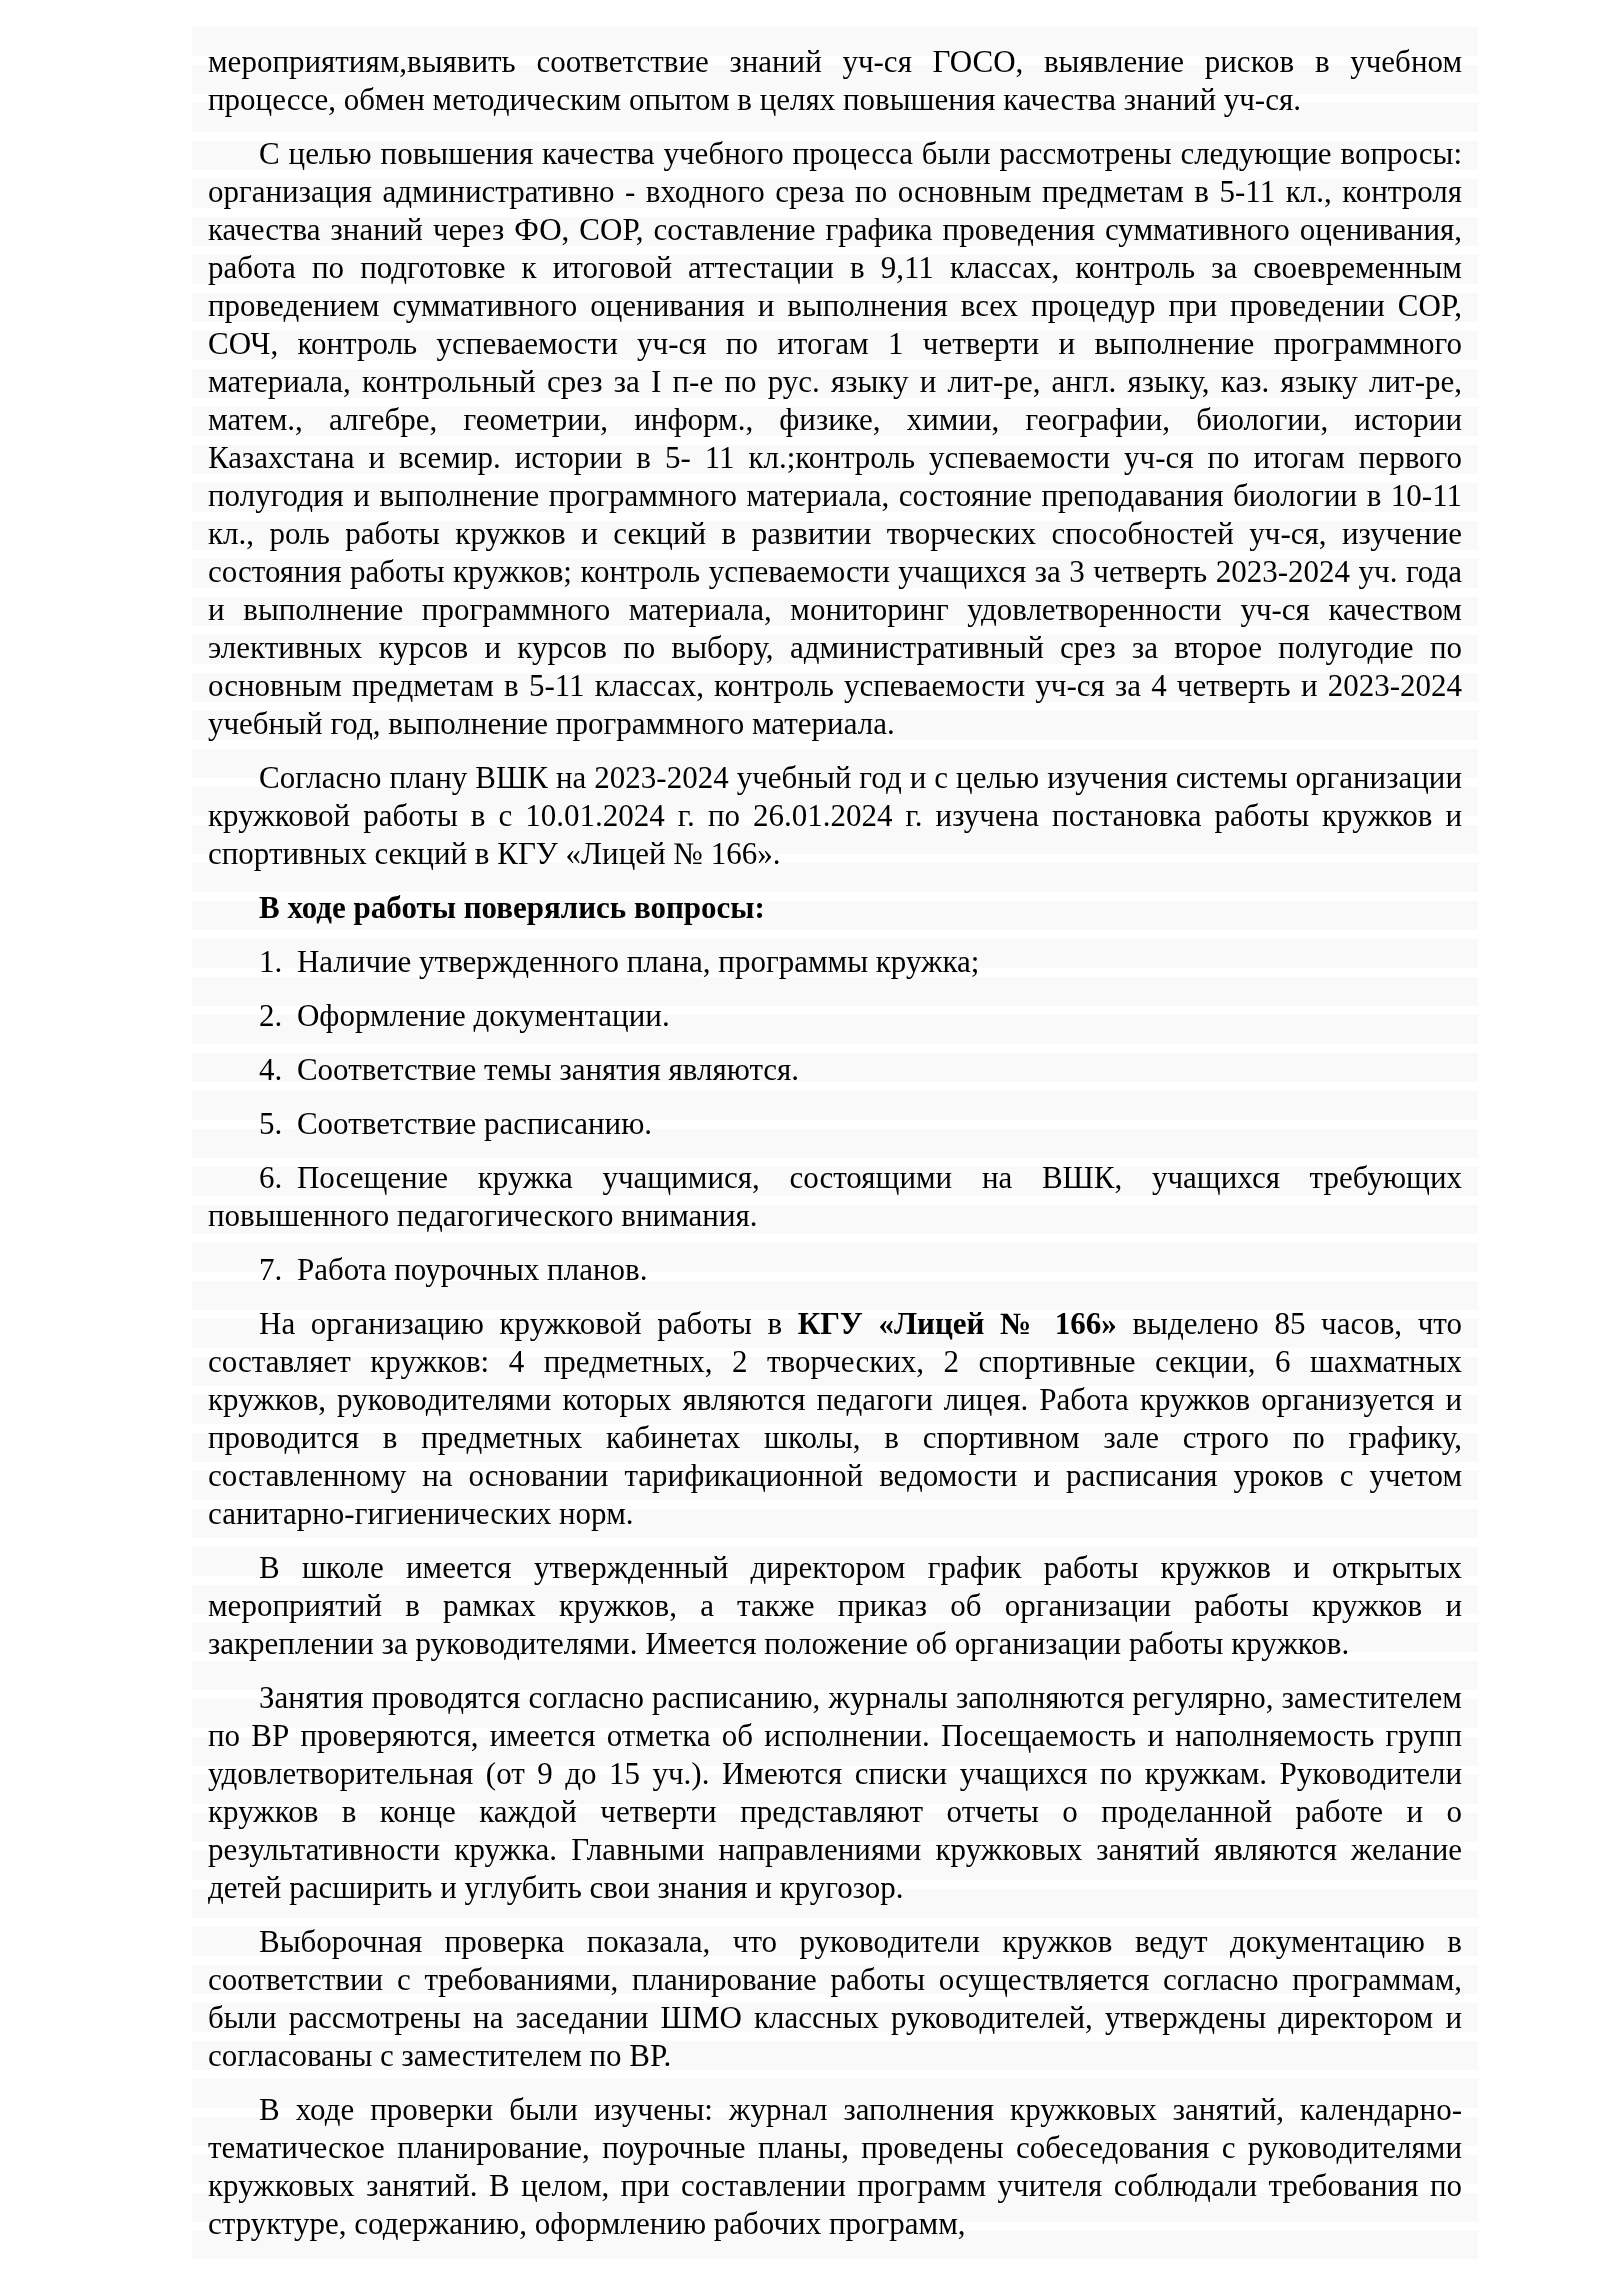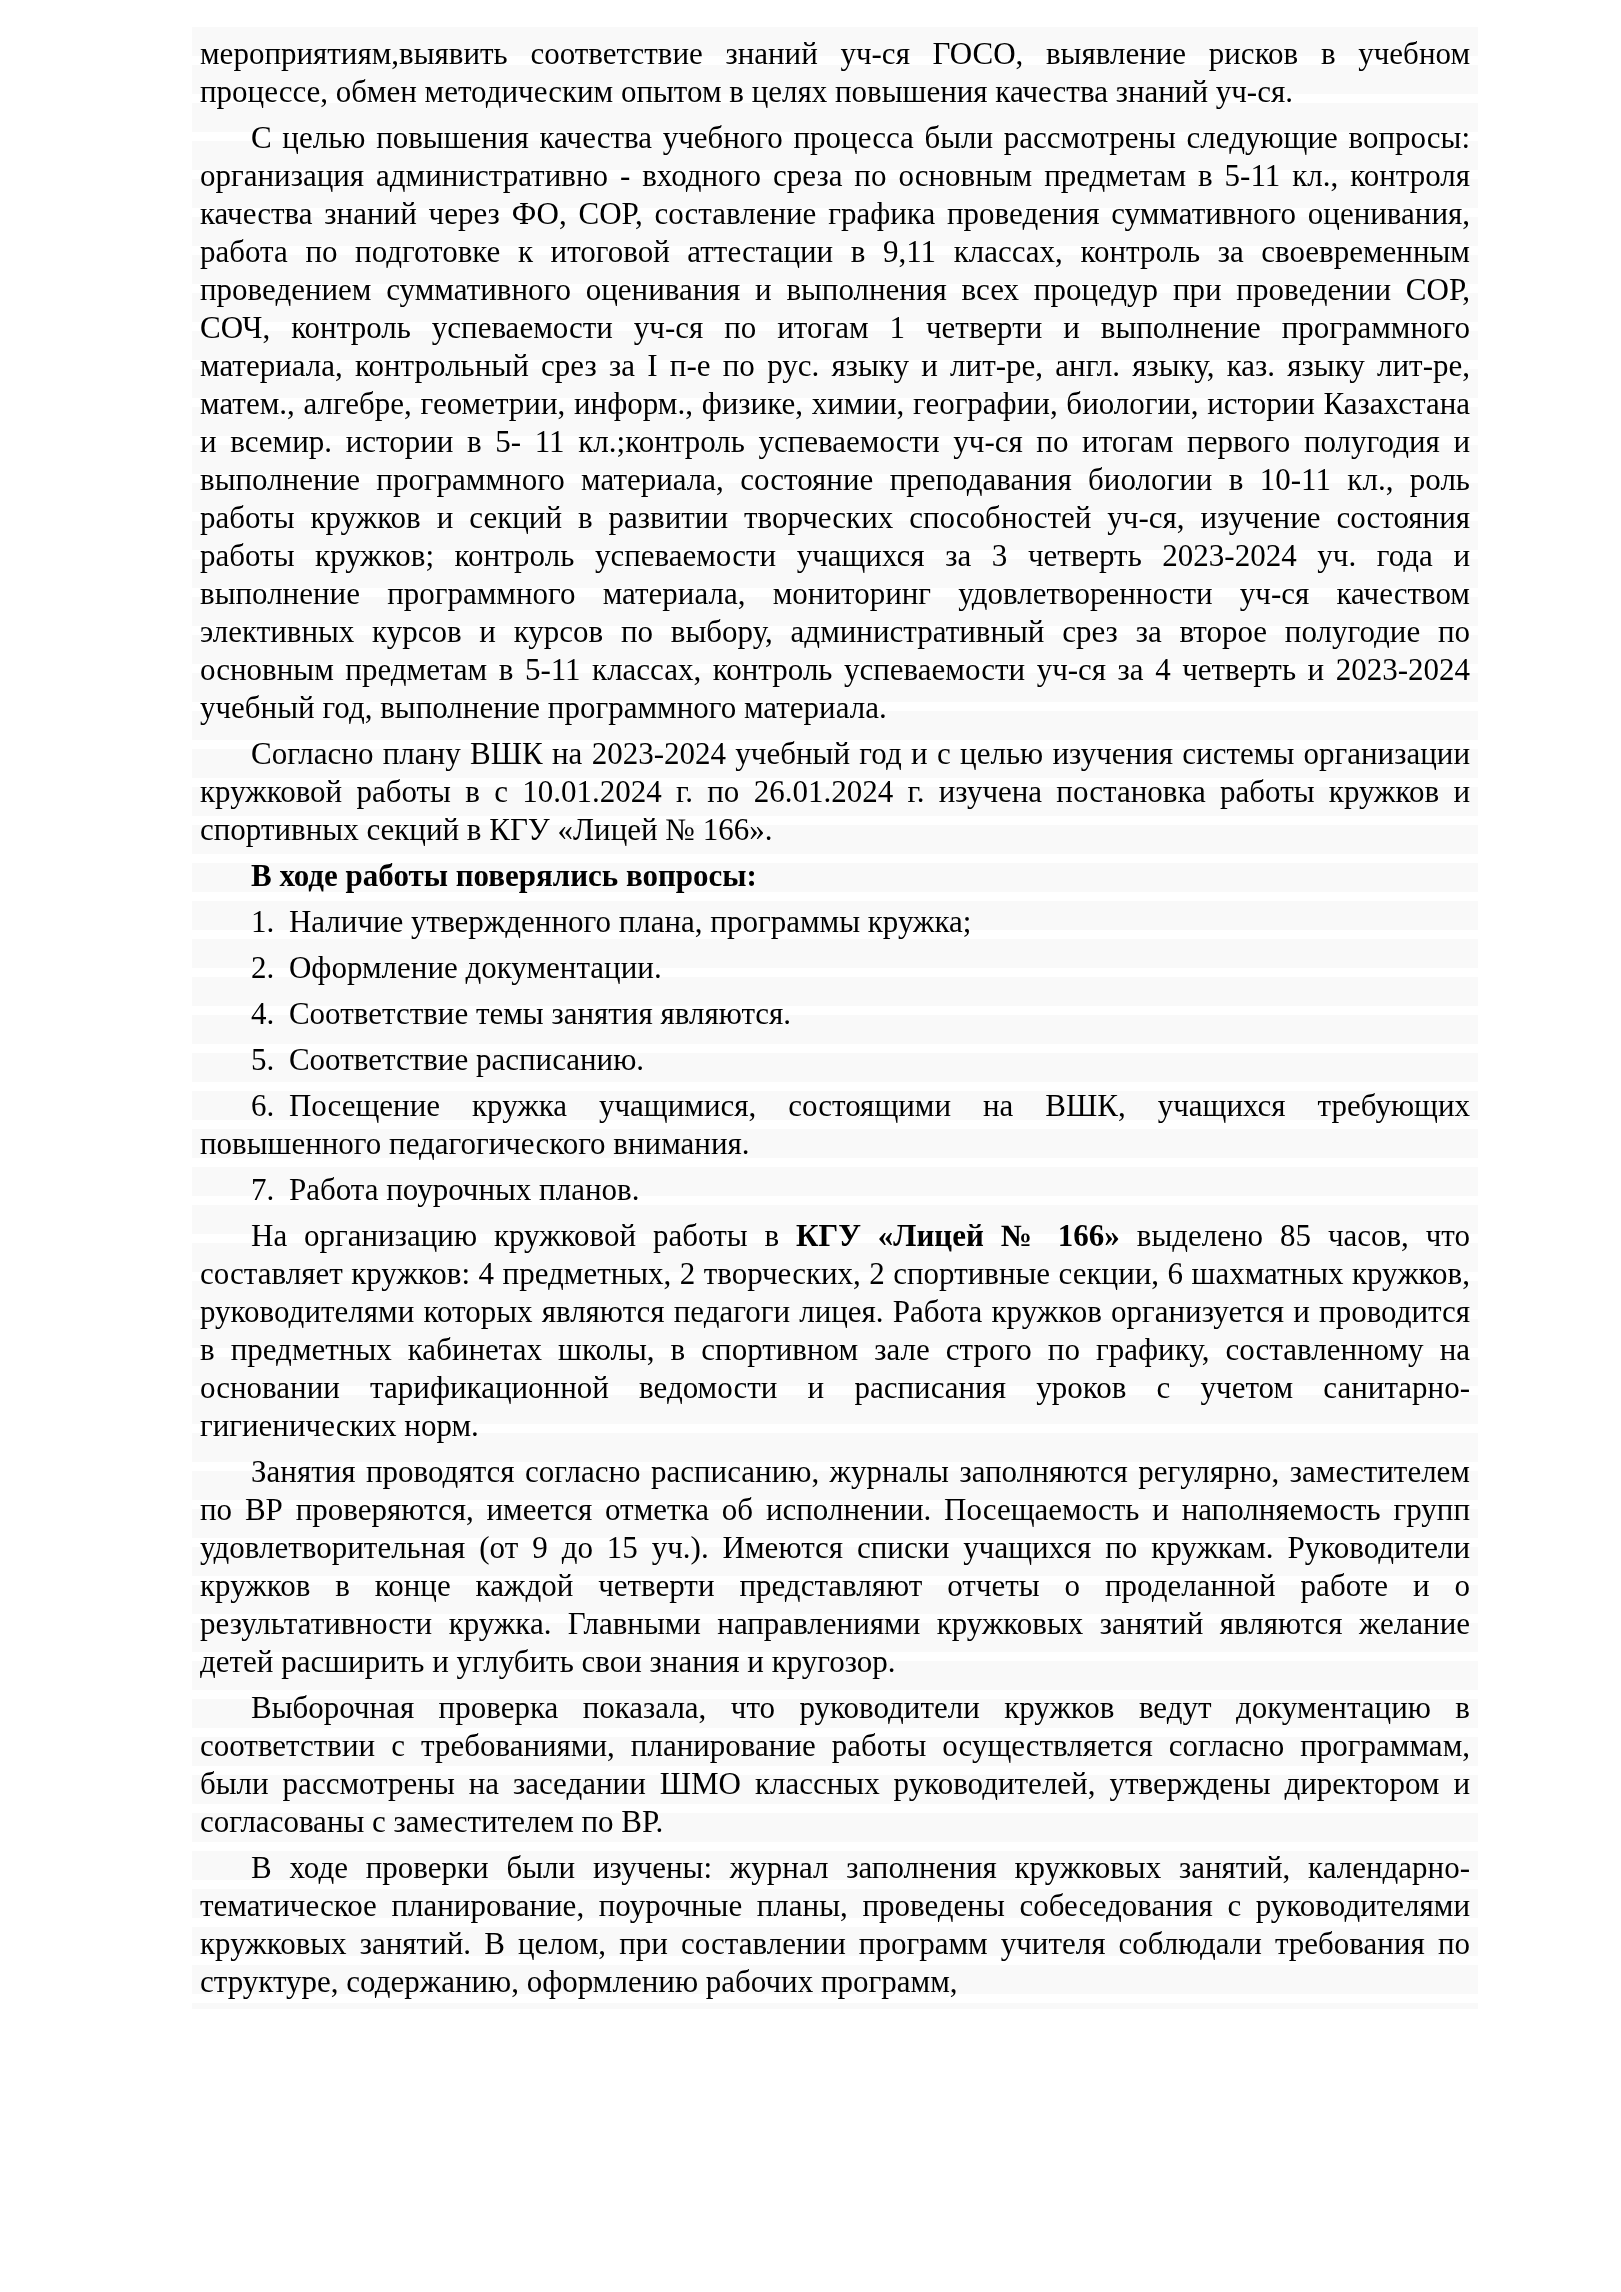--- a/index.html
+++ b/index.html
@@ -31,21 +31,21 @@
     
     background-image: repeating-linear-gradient(
       to bottom,
       rgba(0,0,0,0.025) 0px,
       rgba(0,0,0,0.025) 29px,
       rgba(0,0,0,0.0)   29px,
       rgba(0,0,0,0.0)   38px
     );
   }
   .para {
-    margin: 8px;
+    margin: 16px;
     text-align: justify;
     text-indent: 51px;
   }
   .para.no-indent {
     text-indent: 0;
   }
   .para.heading {
     font-weight: bold;
   }
   .bold {
@@ -85,20 +85,21 @@
       <span class="num">6.</span><span>Посещение кружка учащимися, состоящими на ВШК, учащихся требующих повышенного педагогического внимания.</span>
     </p>
     <p class="para item">
       <span class="num">7.</span><span>Работа поурочных планов.</span>
     </p>
 
     <p class="para">
       <span>На организацию кружковой работы в </span><span class="bold">КГУ «Лицей № 166»</span><span> выделено 85 часов, что составляет кружков: 4 предметных, 2 творческих, 2 спортивные секции, 6 шахматных кружков, руководителями которых являются педагоги лицея. Работа кружков организуется и проводится в предметных кабинетах школы, в спортивном зале строго по графику, составленному на основании тарификационной ведомости и расписания уроков с учетом санитарно-гигиенических норм.</span>
     </p>
 
+    <p class="para">В школе имеется утвержденный директором график работы кружков и открытых мероприятий в рамках кружков, а также приказ об организации работы кружков и закреплении за руководителями. Имеется положение об организации работы кружков.</p>
 
 
     <p class="para">Занятия проводятся согласно расписанию, журналы заполняются регулярно, заместителем по ВР проверяются, имеется отметка об исполнении. Посещаемость и наполняемость групп удовлетворительная (от 9 до 15 уч.). Имеются списки учащихся по кружкам. Руководители кружков в конце каждой четверти представляют отчеты о проделанной работе и о результативности кружка. Главными направлениями кружковых занятий являются желание детей расширить и углубить свои знания и кругозор.</p>
 
     <p class="para">Выборочная проверка показала, что руководители кружков ведут документацию в соответствии с требованиями, планирование работы осуществляется согласно программам, были рассмотрены на заседании ШМО классных руководителей, утверждены директором и согласованы с заместителем по ВР.</p>
 
     <p class="para">В ходе проверки были изучены: журнал заполнения кружковых занятий, календарно-тематическое планирование, поурочные планы, проведены собеседования с руководителями кружковых занятий. В целом, при составлении программ учителя соблюдали требования по структуре, содержанию, оформлению рабочих программ,</p>
 
   </div>
 </div>

